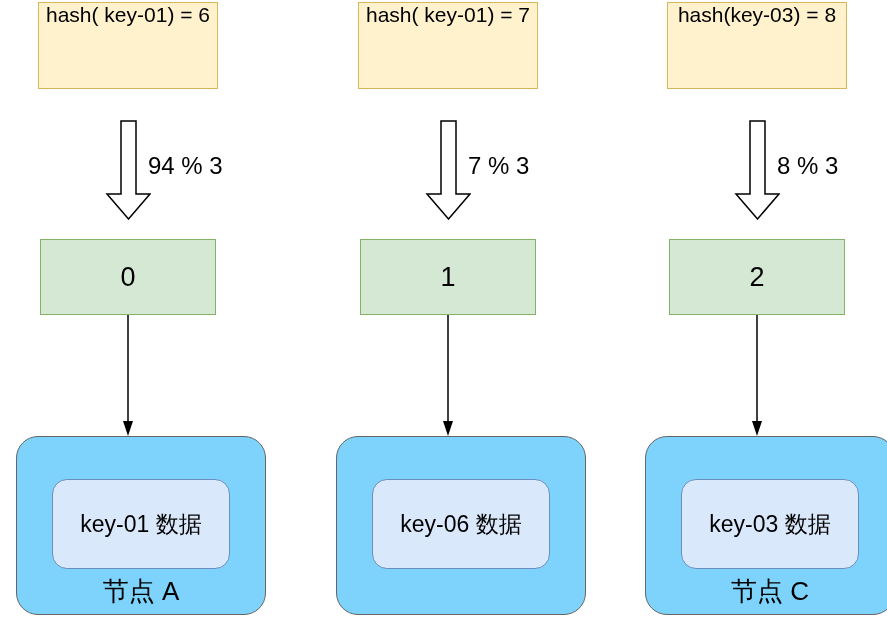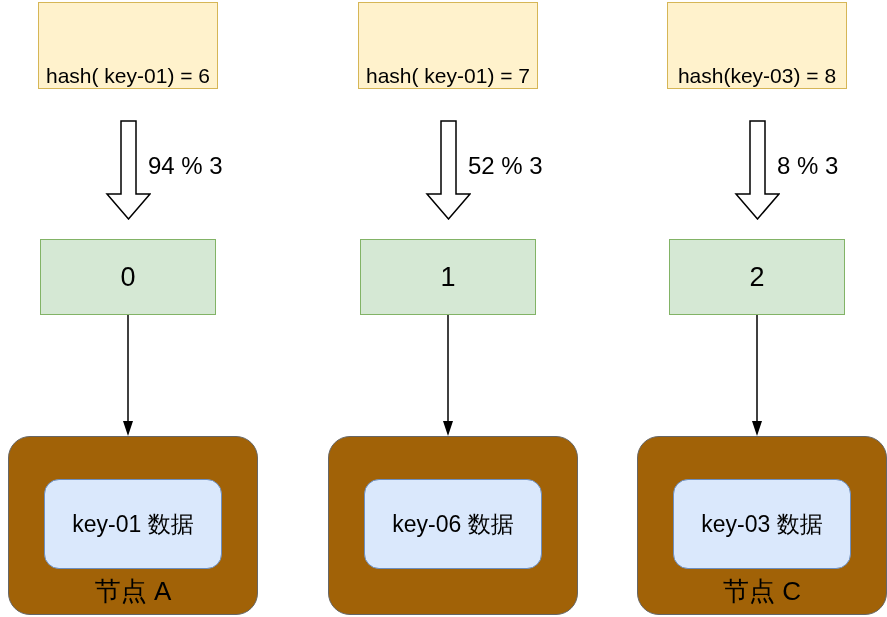--- a/index.html
+++ b/index.html
@@ -34,21 +34,21 @@
     position: absolute;
     top: 2px;
     left: 50%;
     transform: translateX(-50%);
     width: 180px;
     height: 87px;
     box-sizing: border-box;
     background: #FFF2CC;
     border: 1px solid #D6B656;
     display: flex;
-    align-items: flex-end;
+    align-items: flex-start;
     justify-content: center;
     font-size: 21px;
     white-space: nowrap;
   }
 
   .block-arrow {
     position: absolute;
     top: 120px;
     left: 50%;
     margin-left: -23px;
@@ -87,25 +87,25 @@
     top: 315px;
     left: 50%;
     margin-left: -6px;
     width: 12px;
     height: 122px;
   }
 
   .node-box {
     position: absolute;
     top: 436px;
-    left: 5px;
+    left: 13px;
     width: 250px;
     height: 179px;
     box-sizing: border-box;
-    background: #a16207;
+    background: #7dd3fc;
     border: 1.5px solid #666666;
     border-radius: 22px;
     display: flex;
     flex-direction: column;
     align-items: center;
   }
 
   .data-box {
     margin-top: 42px;
     width: 178px;
@@ -158,21 +158,21 @@
     </div>
   </div>
 
   <div class="col col-1">
     <div class="hash-box">
       <span>hash( key-01) = 7</span>
     </div>
     <svg class="block-arrow" viewBox="0 0 46 100">
       <polygon points="16,1 31,1 31,74 45,74 23.5,99 2,74 16,74" fill="#ffffff" stroke="#000000" stroke-width="1.5"></polygon>
     </svg>
-    <div class="mod-label">52 % 3</div>
+    <div class="mod-label">7 % 3</div>
     <div class="slot-box">
       <span>1</span>
     </div>
     <svg class="thin-arrow" viewBox="0 0 12 122">
       <line x1="6" y1="0" x2="6" y2="107" stroke="#000000" stroke-width="1.5"></line>
       <path d="M6,121 L1,106 L11,106 Z" fill="#000000"></path>
     </svg>
     <div class="node-box">
       <div class="data-box">
         <span>key-06 数据</span>

